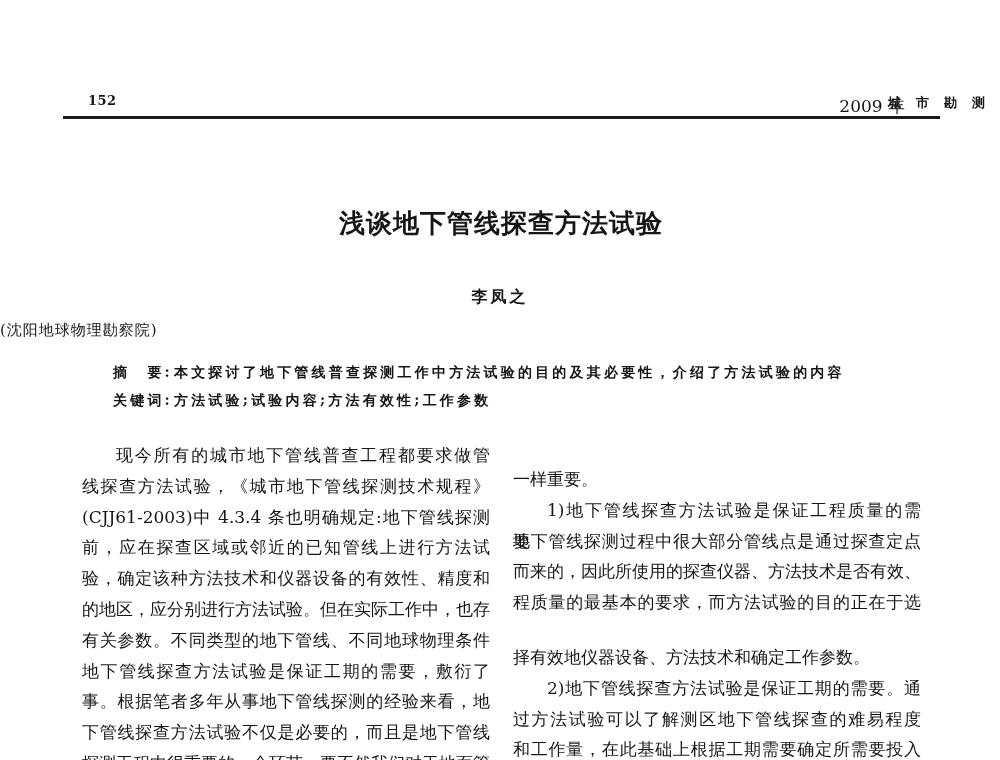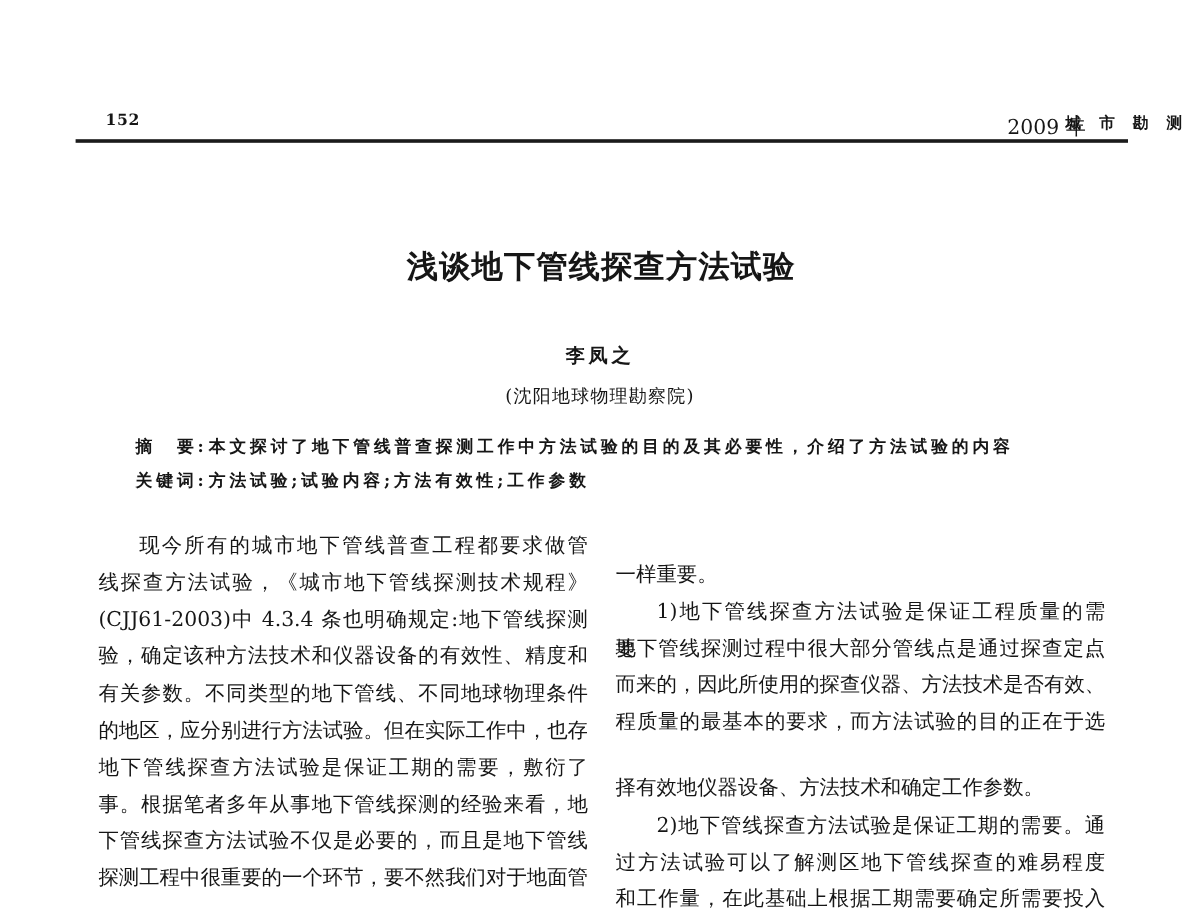--- a/index.html
+++ b/index.html
@@ -28,21 +28,21 @@
     margin: 1px; text-align: center;
     font-size: 26px; font-weight: bold; letter-spacing: 1px;
     line-height: 48px;
   }
   .author {
     position: absolute; top: 287px; left: 0; width: 100%;
     text-align: center; font-size: 16px; font-weight: bold; letter-spacing: 3px;
   }
   .affil {
     position: absolute; top: 321px; left: 0; width: 100%;
-    text-align: center; font-size: 15px; letter-spacing: 1px;
+    text-align: left; font-size: 15px; letter-spacing: 1px;
   }
 
   
   .meta-row {
     position: absolute; left: 113px; width: 775px;
     font-size: 14px; font-weight: bold; letter-spacing: 3.2px;
     white-space: nowrap;
   }
   .meta-abstract { top: 364px; }
   .meta-keywords { top: 392px; }
@@ -82,23 +82,24 @@
     <span class="lbl">摘　要:</span><span>本文探讨了地下管线普查探测工作中方法试验的目的及其必要性，介绍了方法试验的内容</span>
   </div>
   <div class="meta-row meta-keywords">
     <span class="lbl">关键词:</span><span>方法试验;试验内容;方法有效性;工作参数</span>
   </div>
 
   <div class="col col-left">
     <div class="line ind">现今所有的城市地下管线普查工程都要求做管</div>
     <div class="line">线探查方法试验，《城市地下管线探测技术规程》</div>
     <div class="line">(CJJ61-2003)中 4.3.4 条也明确规定:地下管线探测</div>
+    <div class="line">前，应在探查区域或邻近的已知管线上进行方法试</div>
     <div class="line">验，确定该种方法技术和仪器设备的有效性、精度和</div>
+    <div class="line">的地区，应分别进行方法试验。但在实际工作中，也存</div>
     <div class="line">有关参数。不同类型的地下管线、不同地球物理条件</div>
-    <div class="line">的地区，应分别进行方法试验。但在实际工作中，也存</div>
     <div class="line">地下管线探查方法试验是保证工期的需要，敷衍了</div>
     <div class="line">事。根据笔者多年从事地下管线探测的经验来看，地</div>
     <div class="line">下管线探查方法试验不仅是必要的，而且是地下管线</div>
     <div class="line">探测工程中很重要的一个环节，要不然我们对于地面管</div>
   </div>
 
   <div class="col col-right">
     <div class="line end">一样重要。</div>
     <div class="line ind">1)地下管线探查方法试验是保证工程质量的需要。</div>
     <div class="line">地下管线探测过程中很大部分管线点是通过探查定点</div>

